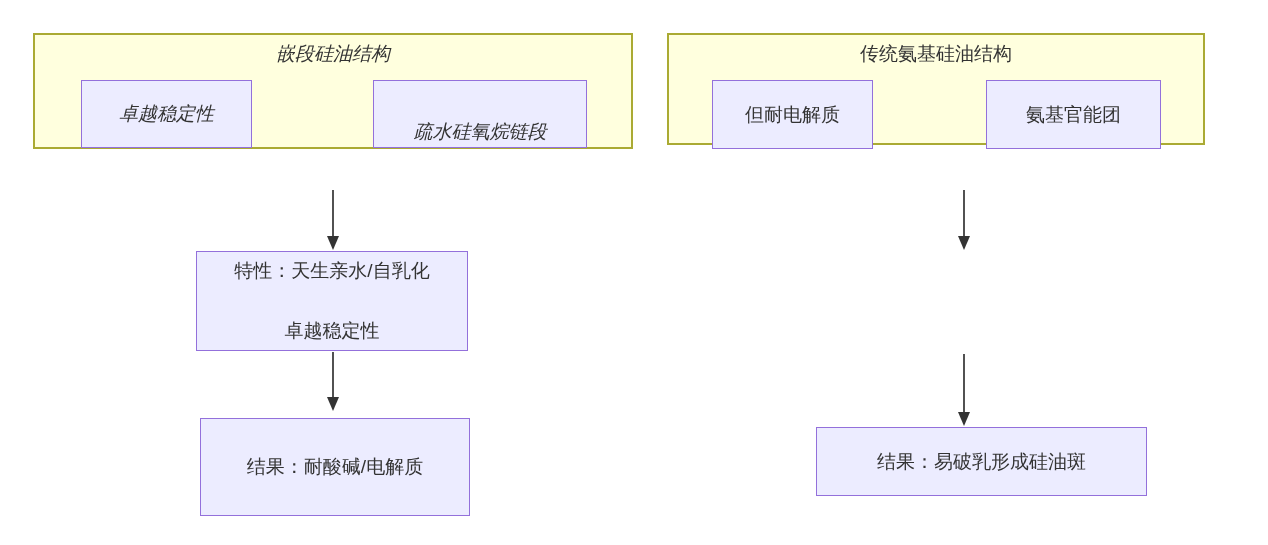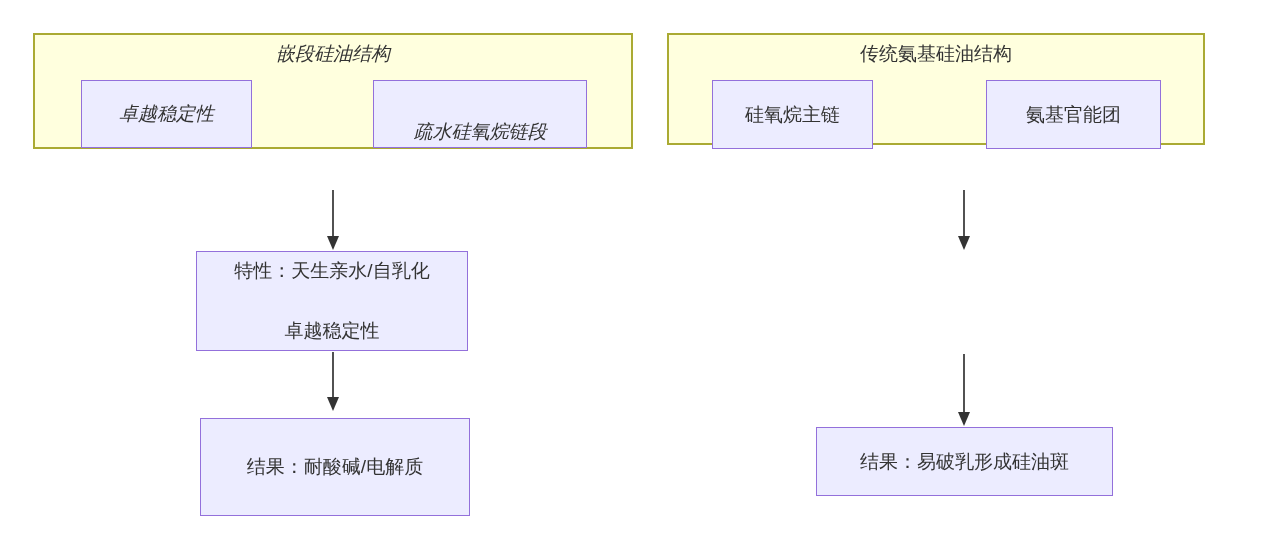--- a/index.html
+++ b/index.html
@@ -87,34 +87,34 @@
       <span>卓越稳定性</span>
     </div>
     <div class="node" style="left:338px; top:45px; width:214px; height:68px;justify-content:flex-end;">
       <span>疏水硅氧烷链段</span>
     </div>
   </div>
 
   <div class="cluster" style="left:667px; top:33px; width:538px; height:112px;">
     <div class="cluster-title">传统氨基硅油结构</div>
     <div class="node" style="left:43px; top:45px; width:161px; height:69px;">
-      <span>硅氧烷主链</span>
+      <span>但耐电解质</span>
     </div>
     <div class="node" style="left:317px; top:45px; width:175px; height:69px;">
       <span>氨基官能团</span>
     </div>
   </div>
 
   <div class="node" style="left:196px; top:251px; width:272px; height:100px;gap:30px;">
     <div>特性：天生亲水/自乳化</div>
     <div>卓越稳定性</div>
   </div>
 
   <div class="node" style="left:200px; top:412px; width:270px; height:98px;margin-top:6px;">
     <div>结果：耐酸碱/电解质</div>
   </div>
 
 
-  <div class="node" style="left:816px; top:427px; width:297px; height:69px;">
+  <div class="node" style="left:816px; top:427px; width:331px; height:69px;">
     <div>结果：易破乳形成硅油斑</div>
   </div>
 
 </div>
 
 </body></html>

